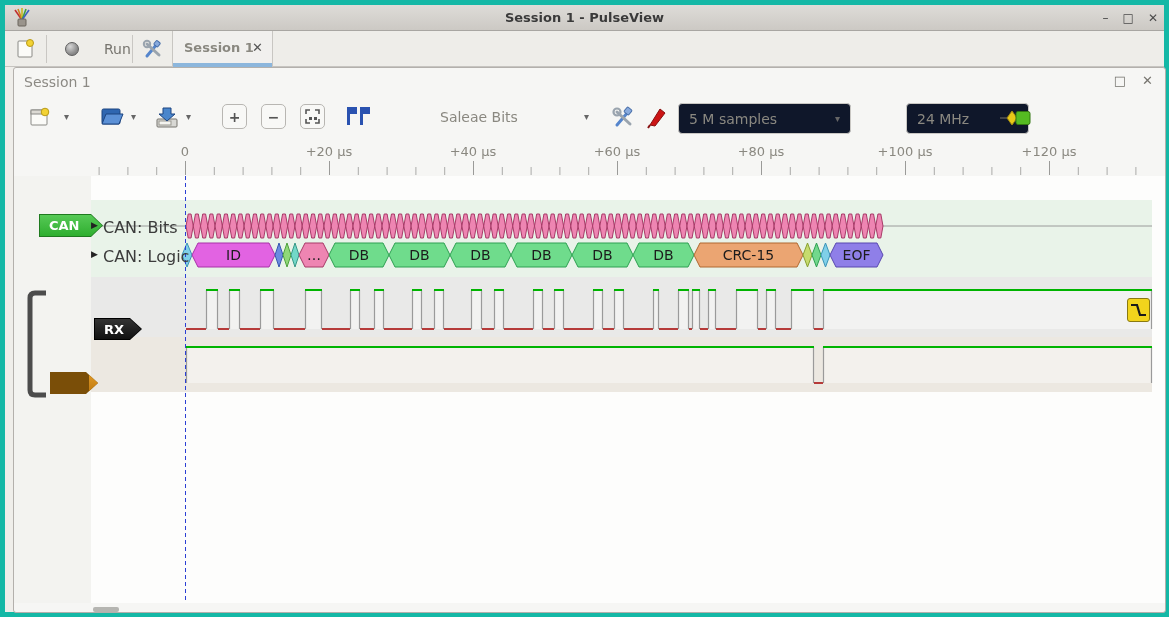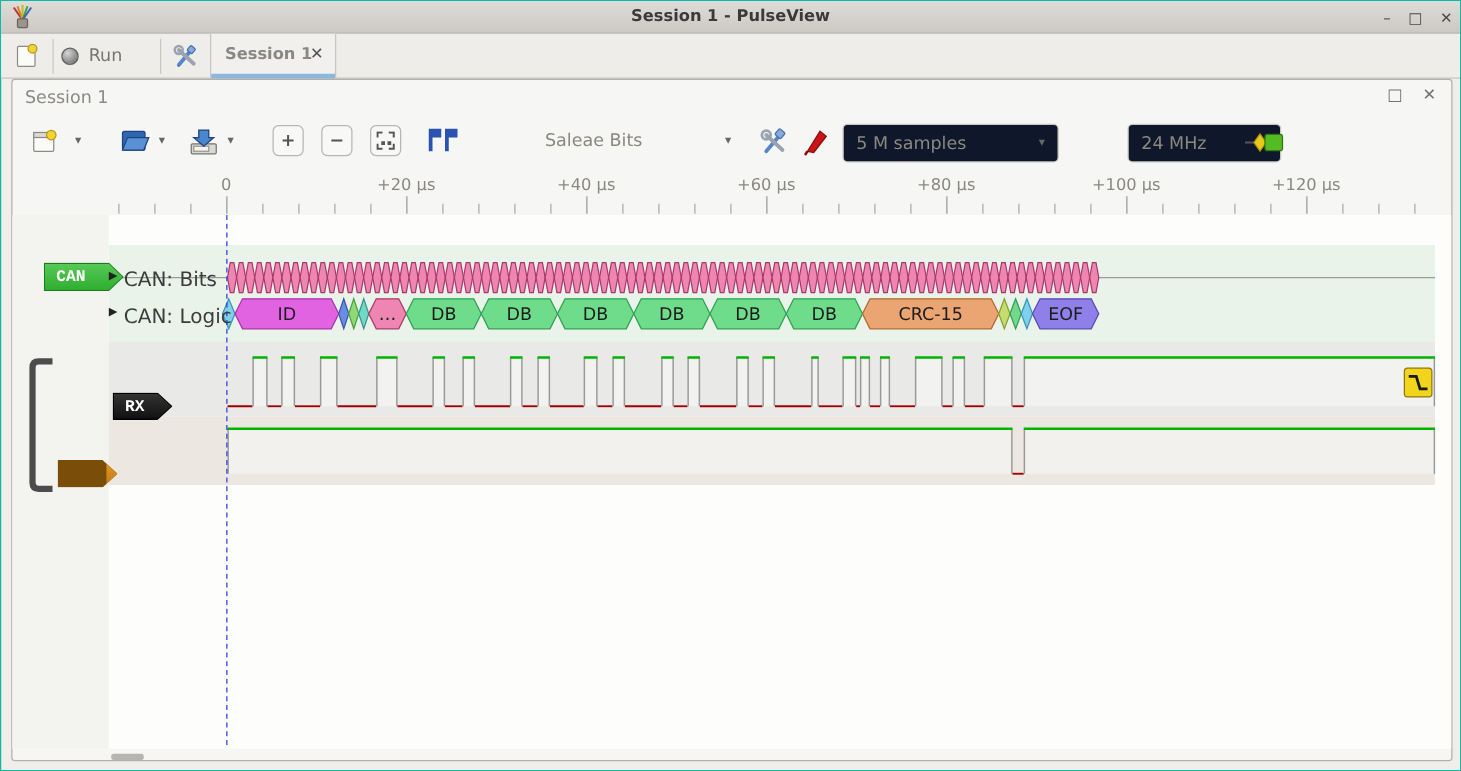--- a/index.html
+++ b/index.html
@@ -1,37 +1,37 @@
 <!DOCTYPE html>
 <html><head>
 <meta charset="utf-8">
 <style>
   * { margin:0; padding:0; box-sizing:border-box; }
   html,body { width:1169px; height:617px; overflow:hidden; background:#efeeea;
               font-family:"DejaVu Sans","Liberation Sans",sans-serif; }
   .app { position:absolute; left:0; top:0; width:1169px; height:617px;
-         border:1px solid #14b8a6; background:#efeeea; }
+         border:5px solid #14b8a6; background:#efeeea; }
 
   
   .titlebar { position:absolute; left:0; top:0; width:100%; height:26px;
               background:linear-gradient(#dedcd8,#ccc9c4); border-bottom:1px solid #a8a6a2; }
   .titlebar .logo { position:absolute; left:8px; top:3px; }
   .titlebar .title { position:absolute; left:0; right:0; top:5px; text-align:center;
                      font-size:13px; font-weight:bold; color:#3a3a3a; }
   .win-controls { position:absolute; right:6px; top:0; height:26px; display:flex; align-items:center; gap:14px; }
   .win-controls span { font-size:12px; color:#4a4a4a; cursor:default; line-height:1; }
 
   
   .main-toolbar { position:absolute; left:0; top:26px; width:100%; height:36px;
                   background:#eeede9; border-bottom:1px solid #c6c4c0; }
   .tbtn { position:absolute; top:5px; width:26px; height:26px; display:flex;
           align-items:center; justify-content:center; }
   .vsep { position:absolute; top:4px; width:1px; height:28px; background:#c9c7c3; }
-  .run-btn { position:absolute; left:40px; top:4px; height:28px; display:flex;
-             align-items:center; gap:8px; padding:0 8px; }
+  .run-btn { position:absolute; left:52px; top:4px; height:28px; display:flex;
+             align-items:center; gap:25px; padding:0 8px; }
   .run-sphere { width:14px; height:14px; border-radius:50%;
                 background:radial-gradient(circle at 35% 30%, #d6d6d6, #909090 60%, #6d6d6d);
                 border:1px solid #5e5e5e; }
   .run-label { font-size:14px; color:#77756f; }
   .tab { position:absolute; left:167px; top:0; width:101px; height:36px;
          background:#f1f0ee; border-left:1px solid #c8c6c2; border-right:1px solid #c8c6c2; }
   .tab-label { position:absolute; left:11px; top:9px; font-size:13px; font-weight:bold; color:#8a8880; }
   .tab-close { position:absolute; right:9px; top:9px; font-size:13px; color:#555; }
   .tab-accent { position:absolute; left:0; bottom:0; width:100%; height:4px; background:#8cb6dc; }
 
@@ -65,21 +65,21 @@
   .trace { position:absolute; left:0; top:108px; width:1151px; height:427px;
            background:#fdfdfc; overflow:hidden; }
   .gutter { position:absolute; left:0; top:0; width:77px; height:427px; background:#f3f3f0; }
   .band { position:absolute; left:77px; width:1061px; }
   #wave-svg { position:absolute; left:0; top:0; }
   .fieldtxt { font-size:14px; fill:#1c1c1c; text-anchor:middle; }
 
   .row-label { position:absolute; font-size:16px; color:#3c3c3c; z-index:4; }
   .expander { position:absolute; font-size:9px; color:#222; z-index:4; }
 
-  .sigtag { position:absolute; z-index:4;font-family:Liberation Mono, monospace; }
+  .sigtag { position:absolute; z-index:4; }
   .sigtag .outer { position:absolute; inset:0;
      clip-path:polygon(0 0, calc(100% - 12px) 0, 100% 50%, calc(100% - 12px) 100%, 0 100%); }
   .sigtag .inner { position:absolute; inset:1px;
      clip-path:polygon(0 0, calc(100% - 11px) 0, 100% 50%, calc(100% - 11px) 100%, 0 100%);
      display:flex; align-items:center; padding-left:9px;
      font-size:13px; font-weight:bold; color:#fff; }
   .tag-can { left:25px; top:38px; width:64px; height:23px; }
   .tag-can .outer { background:#1f7a1f; }
   .tag-can .inner { background:linear-gradient(#56c956,#2fae2f); }
   .tag-rx { left:36px; top:142px; width:48px; height:22px;margin-left:44px; }

